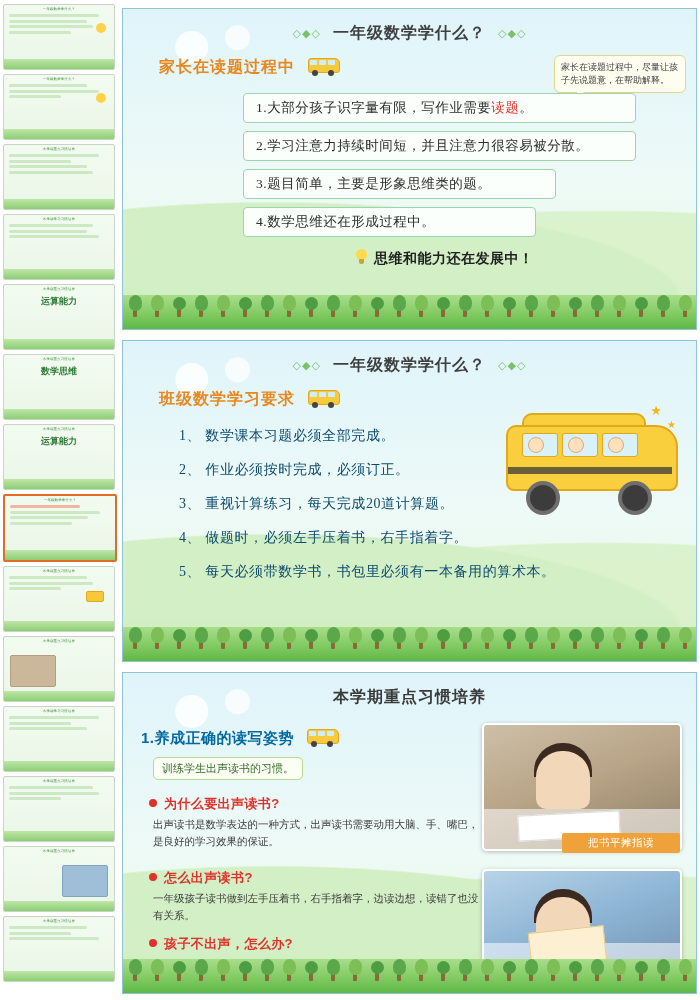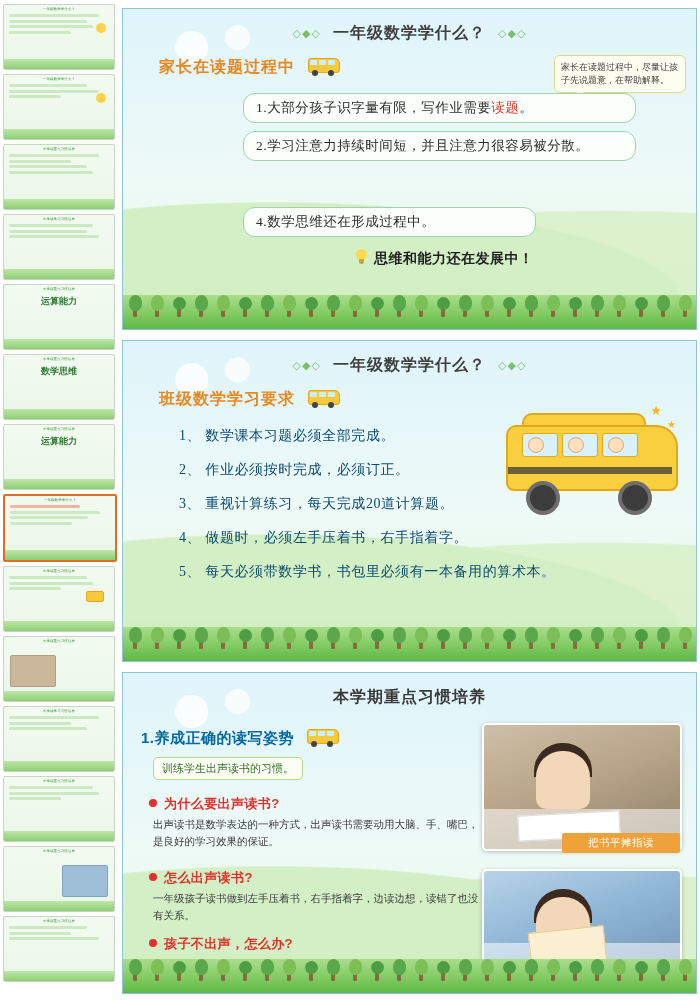--- a/index.html
+++ b/index.html
@@ -102,21 +102,21 @@
   }
   .bus-icon .body{position:absolute;left:0;top:0;width:30px;height:13px;background:#f7c93c;border:1.2px solid #e0a81e;border-radius:3px 5px 3px 3px;}
   .bus-icon .win{position:absolute;left:2px;top:2px;width:7px;height:5px;background:#cfeefc;border-radius:1px;}
   .bus-icon .win2{position:absolute;left:11px;top:2px;width:7px;height:5px;background:#cfeefc;border-radius:1px;}
   .bus-icon .win3{position:absolute;left:20px;top:2px;width:7px;height:5px;background:#cfeefc;border-radius:1px;}
   .bus-icon .wheel{position:absolute;bottom:0;width:6px;height:6px;border-radius:50%;background:#444;}
   .bus-icon .wheel.l{left:4px}.bus-icon .wheel.r{right:4px}
 
   .bullet-line{
     position:absolute;left:120px;right:60px;
-    background:#fbfffb;border:1.6px solid #9fd3ad;border-radius:12px;
+    background:#fbfffb;border:1.6px solid #9fd3ad;border-radius:4px;
     padding:5px 12px;box-sizing:border-box;
     font-size:13.5px;color:#2d2d2d;letter-spacing:.5px;
     font-family:"Liberation Serif","DejaVu Serif",serif;
   }
   .hl-red{color:#e0322c;}
   .note-box{
     position:absolute;right:10px;top:46px;width:132px;
     background:#fdfdf0;border:1.5px solid #e3d48f;border-radius:6px;
     padding:5px 6px;box-sizing:border-box;font-size:9px;line-height:1.45;color:#444;
   }
@@ -322,20 +322,23 @@
     <div class="note-box">
       <span>家长在读题过程中，尽量让孩子先说题意，在帮助解释。</span>
     </div>
 
     <div class="bullet-line" style="top:84px;">
       <span>1.</span><span>大部分孩子识字量有限，写作业需要</span><span class="hl-red">读题</span><span>。</span>
     </div>
     <div class="bullet-line" style="top:122px;">
       <span>2.</span><span>学习注意力持续时间短，并且注意力很容易被分散。</span>
     </div>
+    <div class="bullet-line" style="top:160px;right:140px;">
+      <span>3.</span><span>题目简单，主要是形象思维类的题。</span>
+    </div>
     <div class="bullet-line" style="top:198px;right:160px;">
       <span>4.</span><span>数学思维还在形成过程中。</span>
     </div>
 
     <div class="emph" style="left:232px;top:240px;">
       <span class="bulb"><span class="g"></span><span class="b"></span></span><span>思维和能力还在发展中！</span>
     </div>
 
     <div class="fence"></div>
     <div class="trees">

